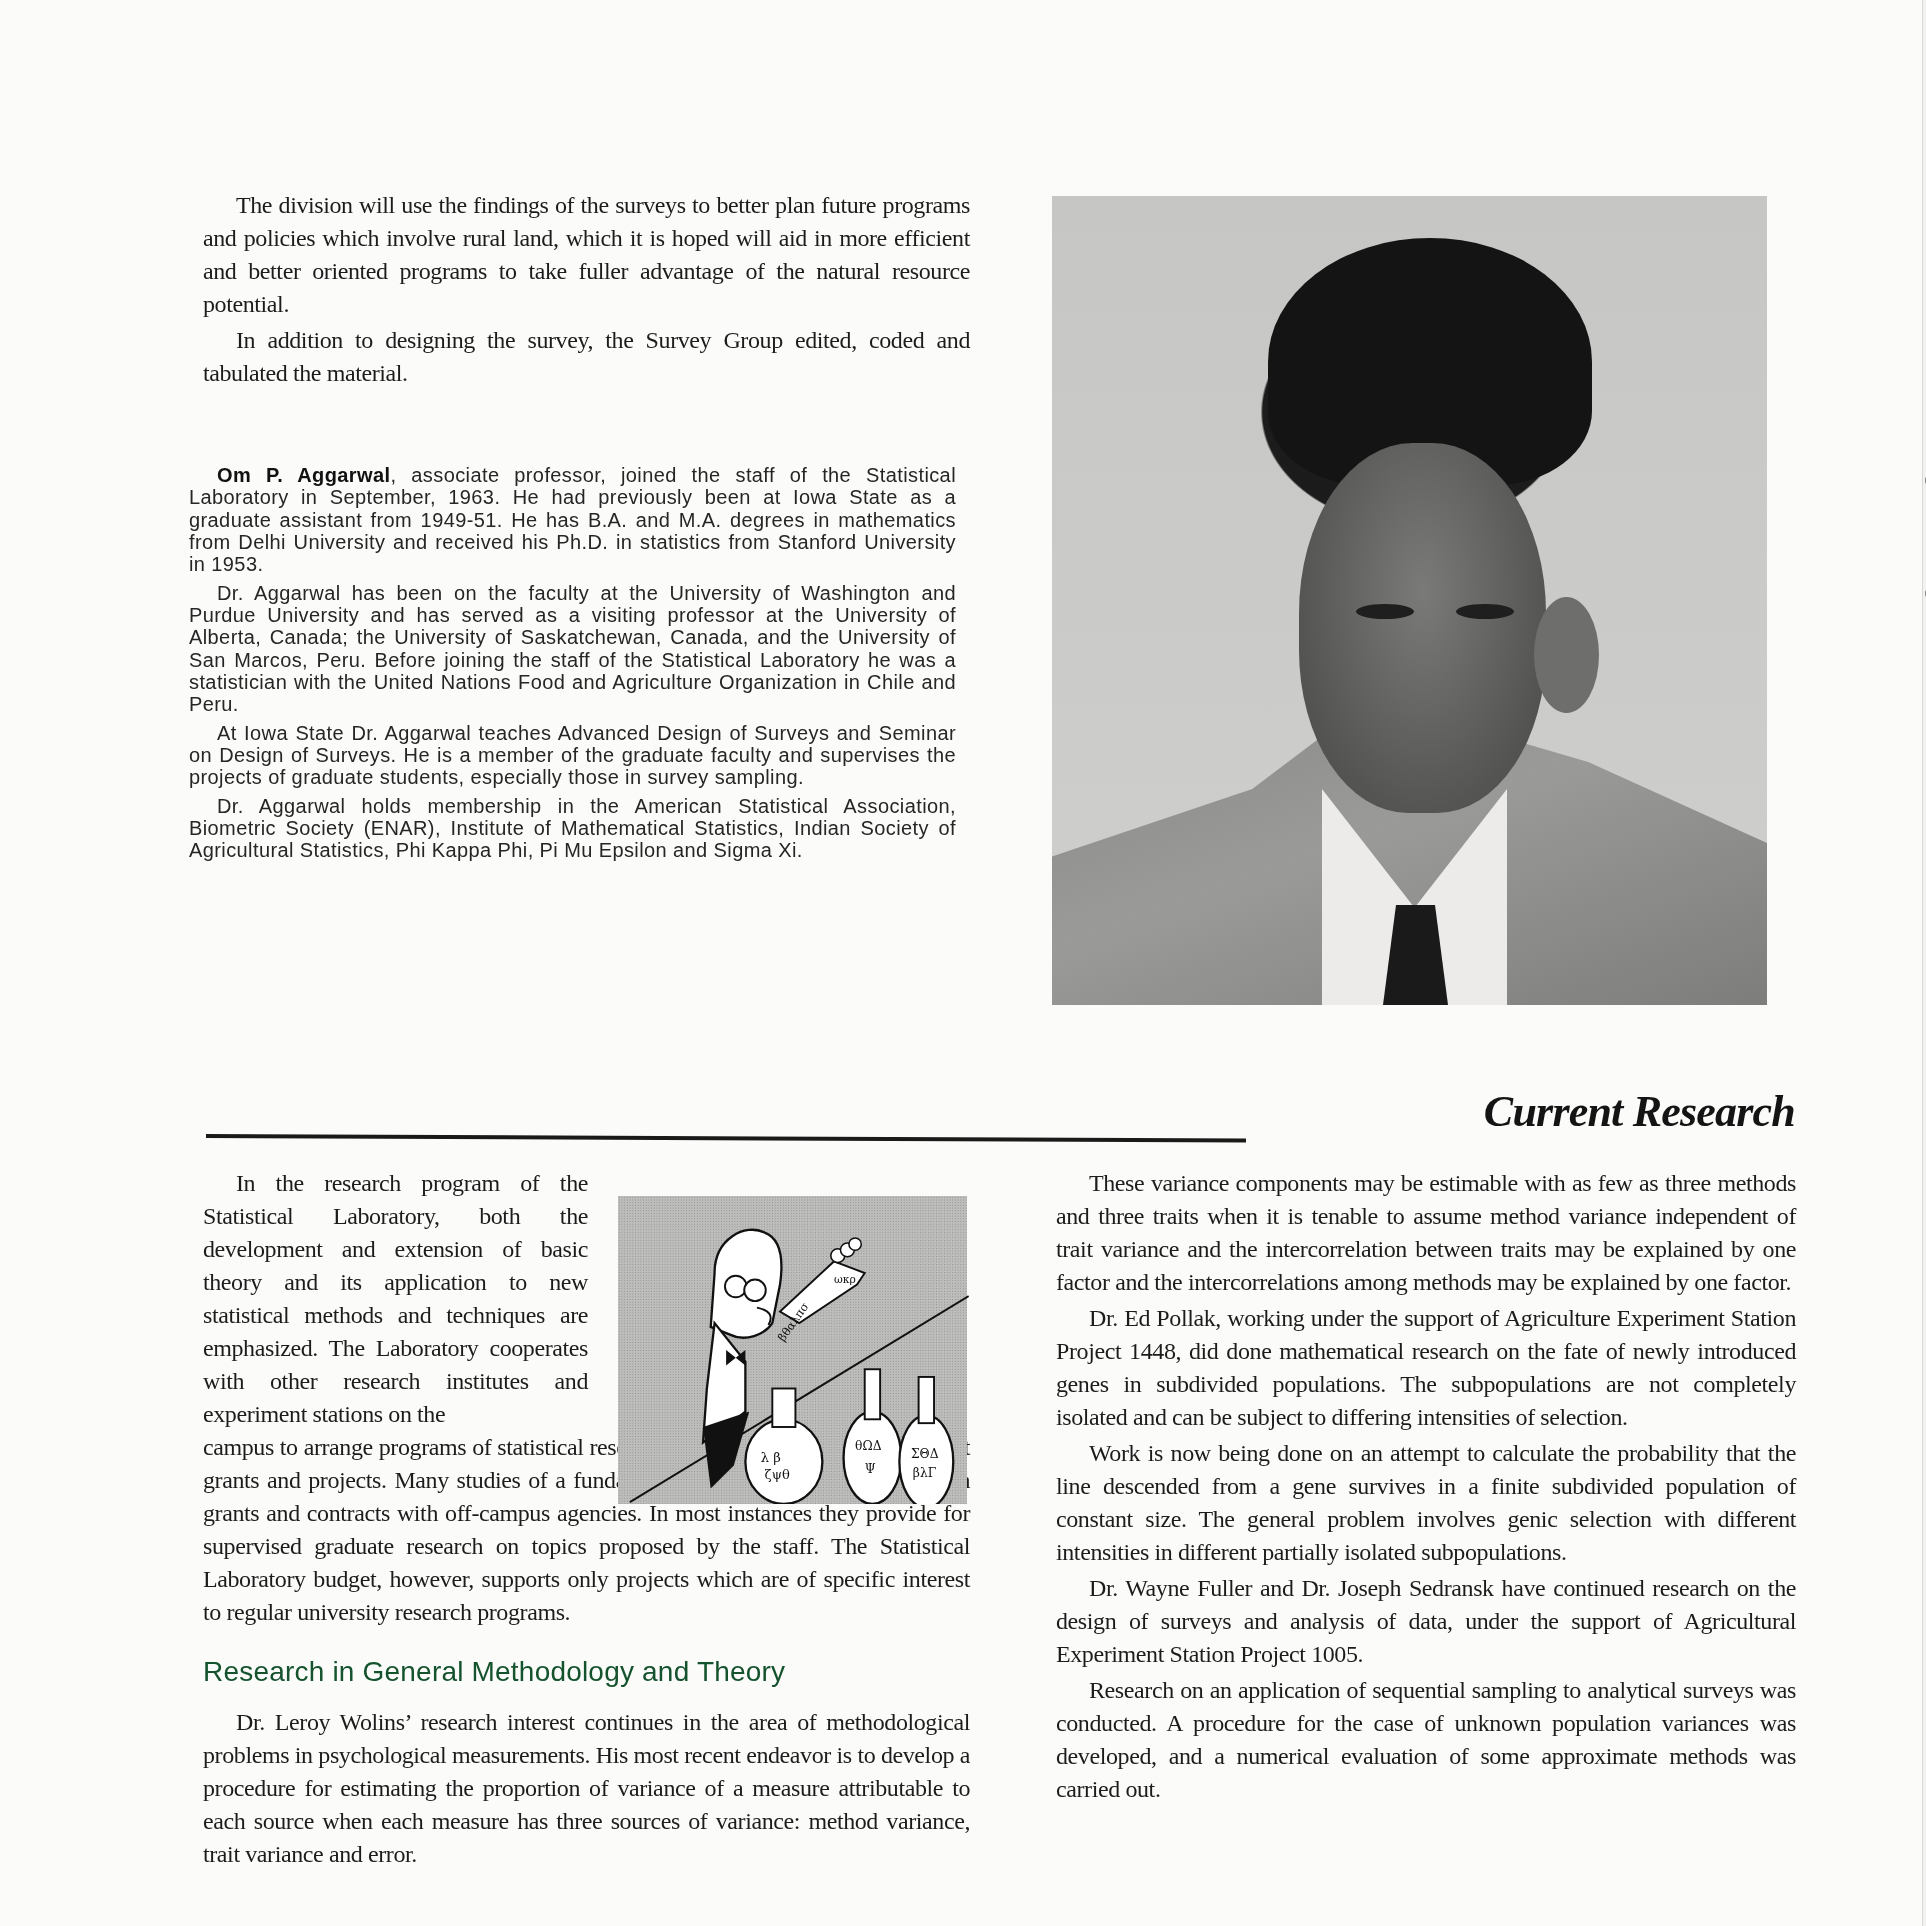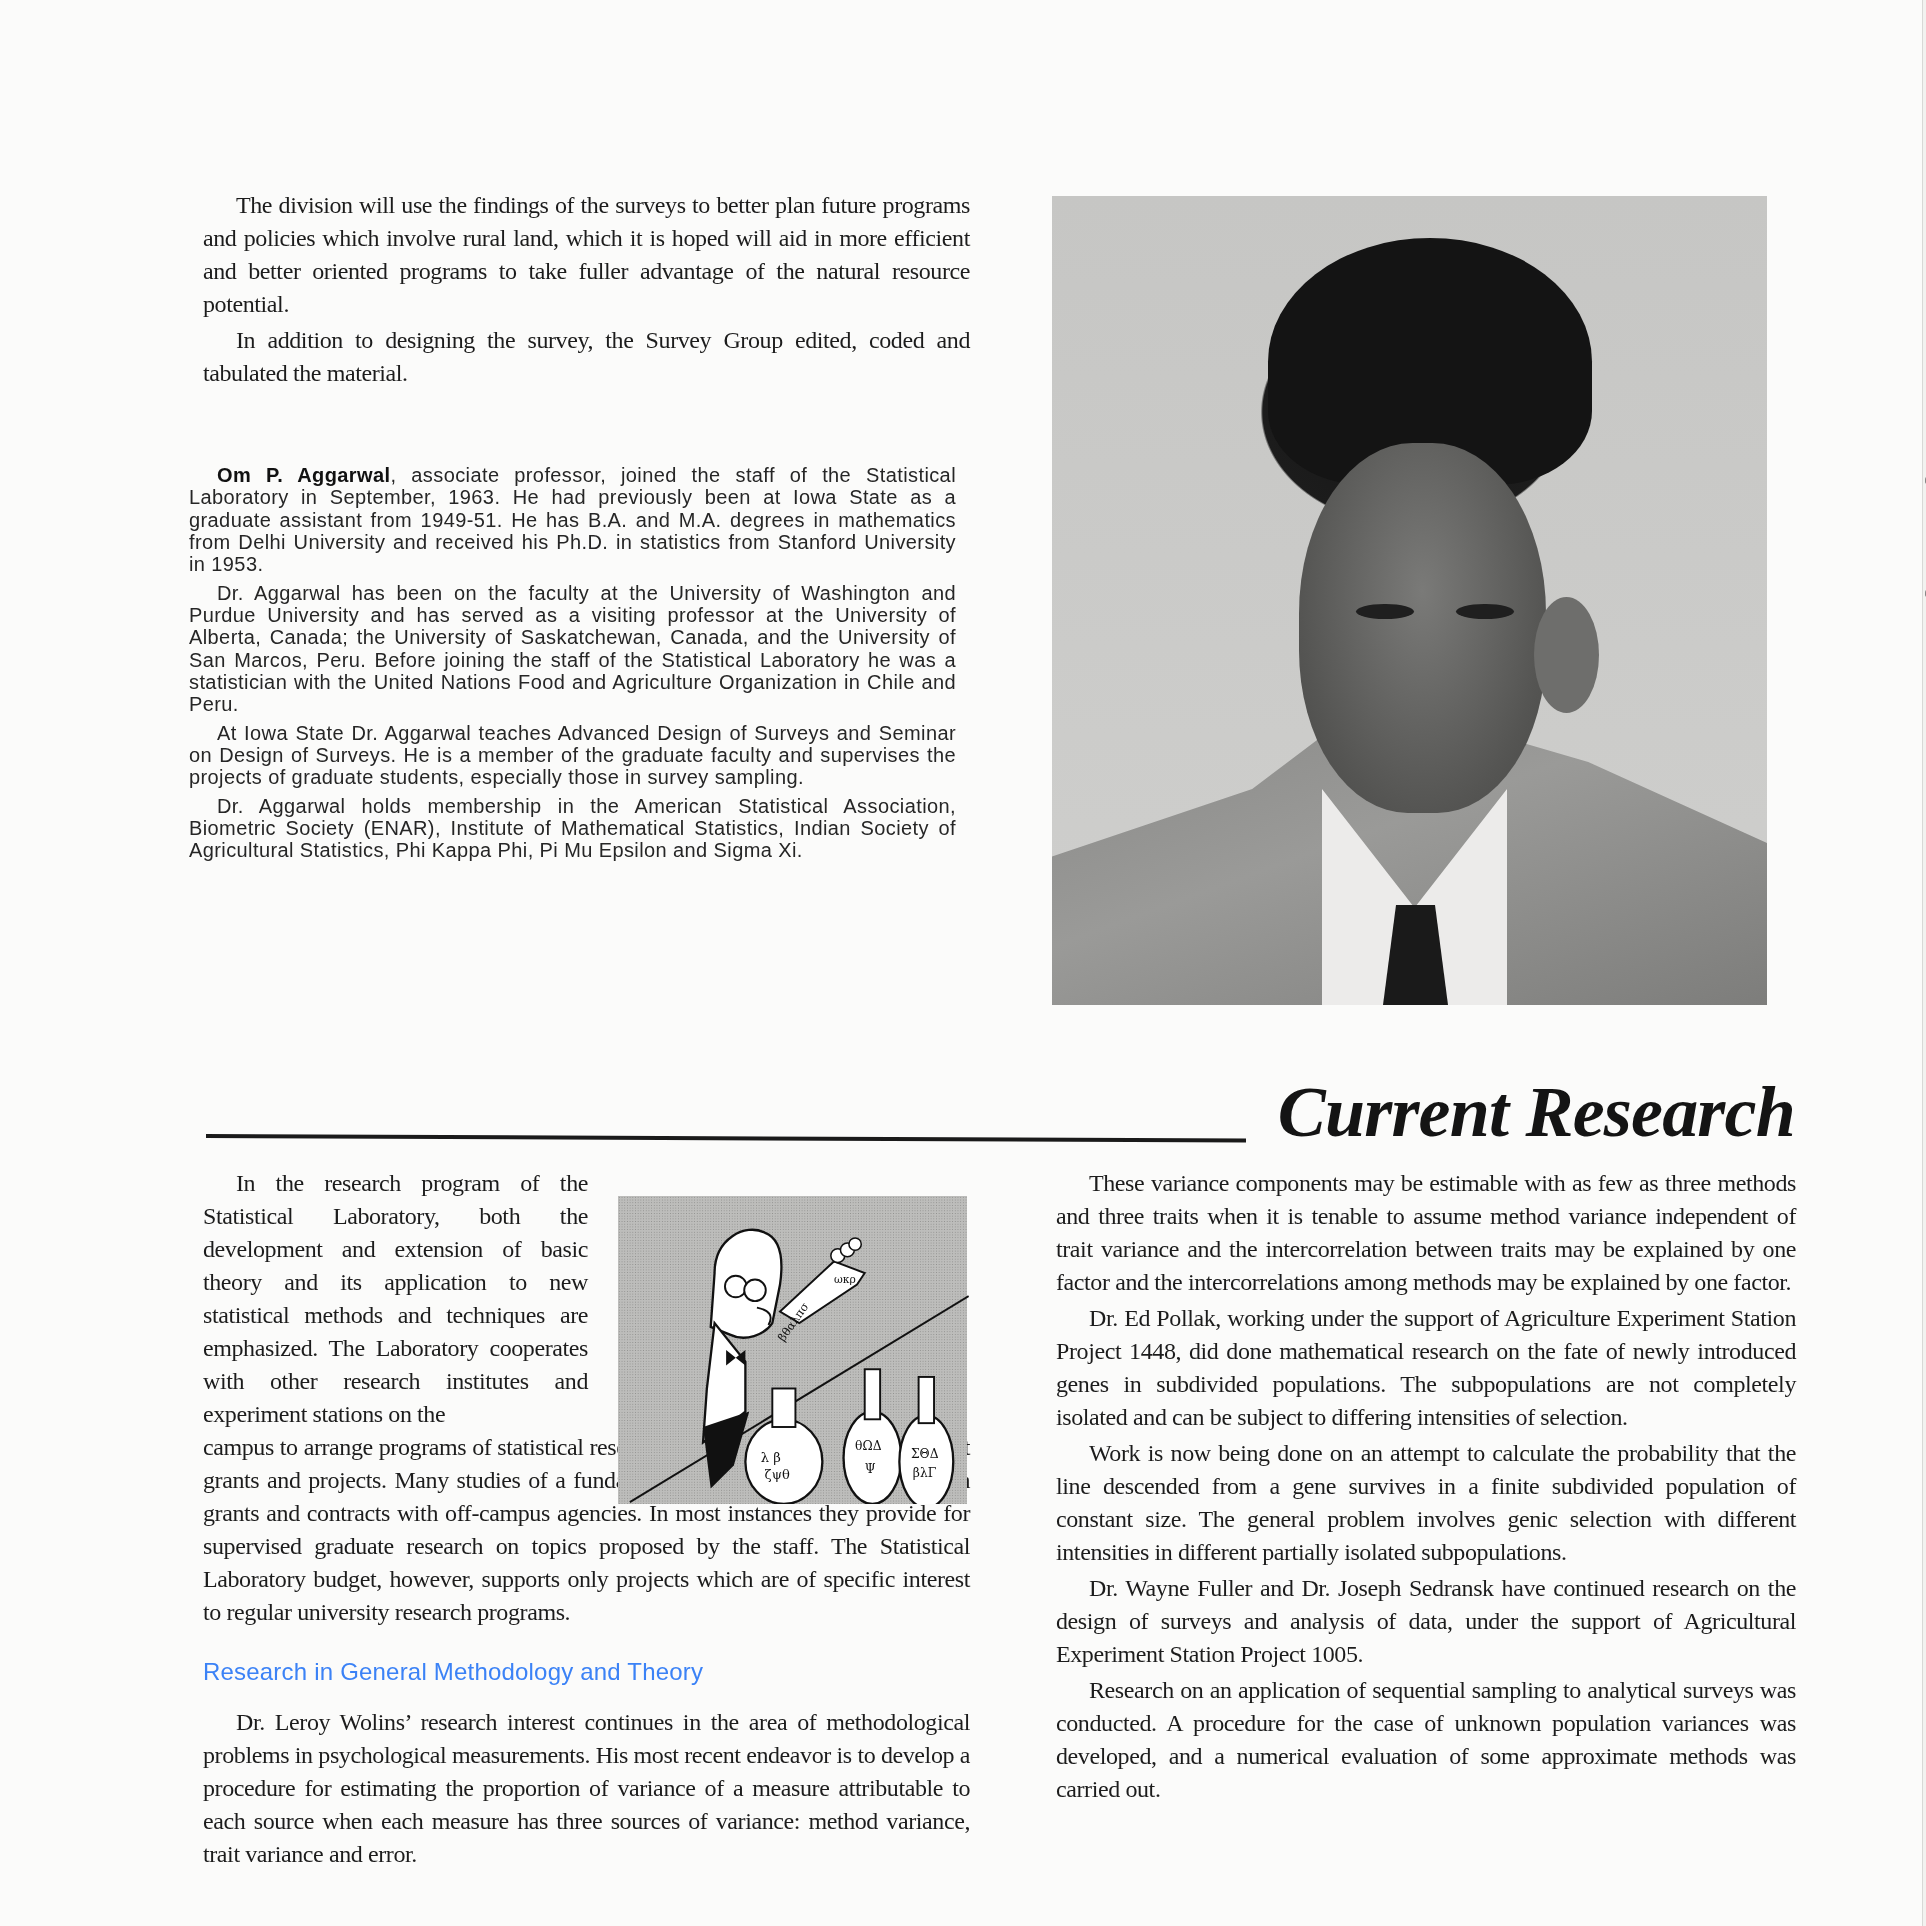--- a/index.html
+++ b/index.html
@@ -46,35 +46,35 @@
   #portrait .face { position:absolute; left:247px; top:247px; width:247px; height:370px; border-radius:46% 46% 44% 44%;
     background:radial-gradient(ellipse at 50% 40%, #7a7a78 0%, #555553 70%, #484846 100%); }
   #portrait .hair { position:absolute; left:216px; top:42px; width:324px; height:247px; border-radius:50% 50% 30% 30%; background:#141414; }
   #portrait .ear { position:absolute; left:482px; top:401px; width:65px; height:116px; border-radius:50%; background:#6e6e6c; }
   #portrait .eye { position:absolute; top:408px; width:58px; height:15.4px; border-radius:50%; background:#1f1f1f; }
 
   #section-rule { position:absolute; left:206px; top:1134px; width:1040px; height:3.9px; background:#1a1a1a; transform:rotate(0.25deg); transform-origin:left; }
   #section-title {
     position:absolute; left:1248px; top:1081px; width:547px; text-align:right;
     font-family:"Liberation Serif", "DejaVu Serif", serif; font-style:italic; font-weight:bold;
-    font-size:72px; line-height:62px; letter-spacing:-0.8px; color:#141414;
+    font-size:44px; line-height:62px; letter-spacing:-0.8px; color:#141414;
   }
 
   #left-col { position:absolute; left:203px; top:1167px; width:767px; }
   #left-col .wrap-text { width:385px; }
   #cartoon {
     position:absolute; left:618px; top:1196px; width:349px; height:308px;
     background-color:#bdbdbb;
     background-image:radial-gradient(#8f8f8d 0.6px, transparent 0.6px);
     background-size:2.7px 2.7px;
   }
   #left-col .rest-text { width:767px; }
   .section-heading {
-    font-family:"Liberation Sans", "DejaVu Sans", sans-serif; font-size:24px; line-height:27px;
-    margin:29px 0 21px 0; color:#3b82f6; letter-spacing:0.2px;
+    font-family:"Liberation Sans", "DejaVu Sans", sans-serif; font-size:28px; line-height:27px;
+    margin:29px 0 21px 0; color:#14532d; letter-spacing:0.2px;
   }
 
   #right-col { position:absolute; left:1056px; top:1167px; width:740px; }
   #right-col .serif-para { margin-bottom:3.1px; }
 </style>
 </head>
 <body>
 
 <div class="page-edge-right"></div>
 <div class="binding-hole" style="top:476px"></div>

